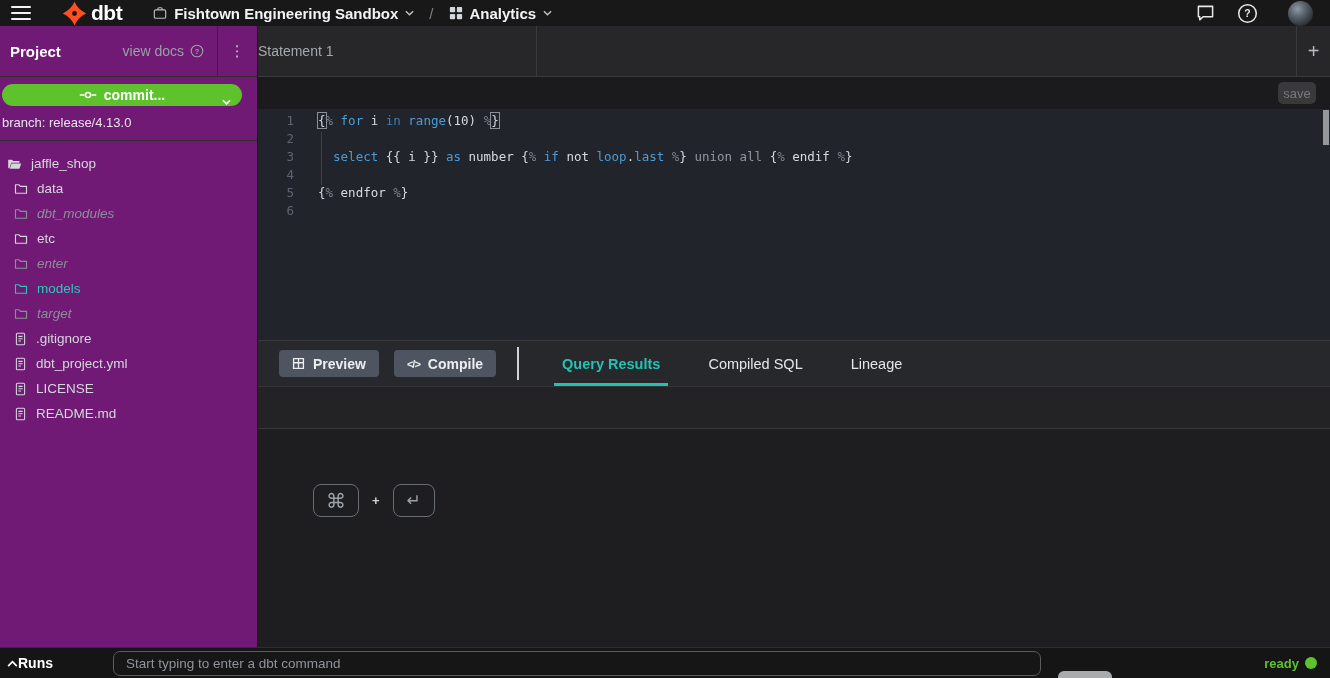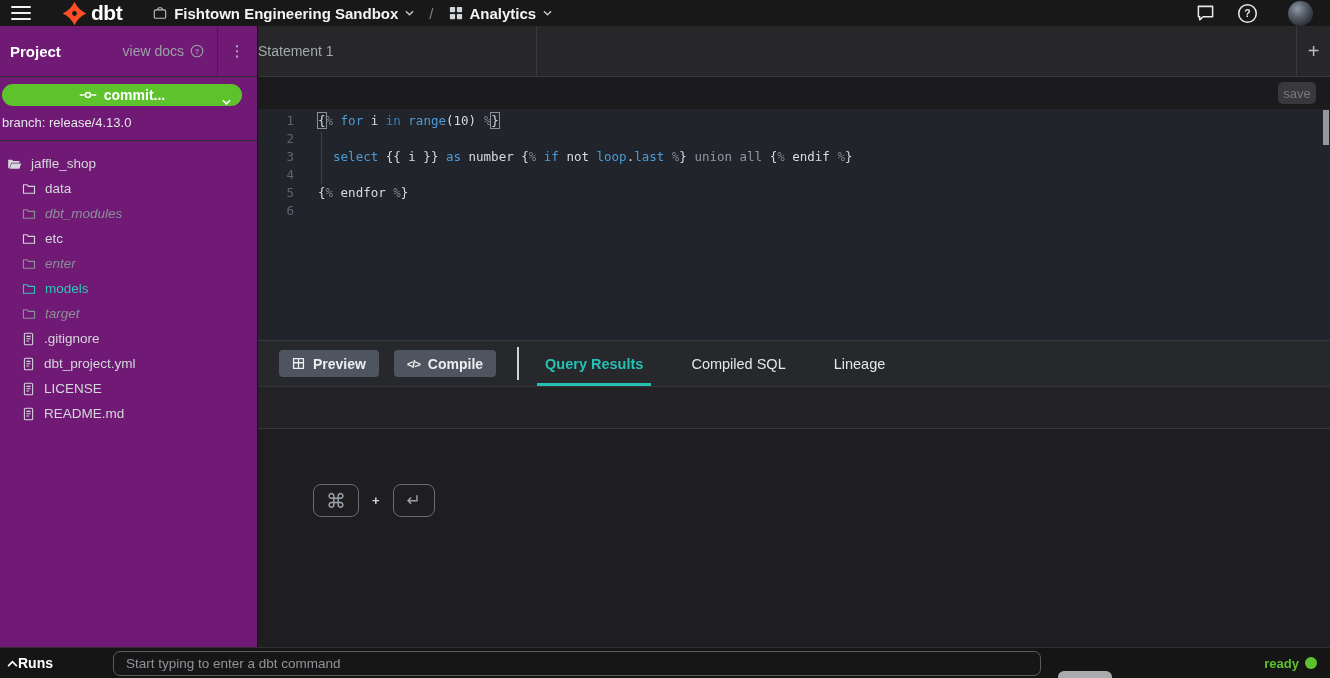--- a/index.html
+++ b/index.html
@@ -32,21 +32,21 @@
   .kebab-cell { width:40px; height:100%; border-left:1px solid #2e2e30; display:flex; align-items:center;
                 justify-content:center; cursor:pointer; background:none; border-top:none; border-right:none; border-bottom:none; }
   .kebab { color:#c7cace; font-size:15px; letter-spacing:1px; }
   .commit-btn { position:relative; margin:7px 15px 0 2px; height:22px; border:none; border-radius:11px;
                 background:#5ec22c; color:#fff; font-weight:bold; font-size:14px; cursor:pointer;
                 display:flex; align-items:center; justify-content:center; gap:7px; }
   .commit-btn .chev { position:absolute; right:11px; top:8px; }
   .branch-line { padding:9px 0 0 2px; font-size:13px; color:#e4e6e9; }
   .side-div { border:none; border-top:1px solid #2e2e30; margin-top:10px; }
   .tree { padding-top:10px; }
-  .tree-row { height:25px; display:flex; align-items:center; gap:9px; padding-left:22px;
+  .tree-row { height:25px; display:flex; align-items:center; gap:9px; padding-left:14px;
               font-size:13.5px; color:#d4d7db; cursor:pointer; }
   .tree-row.root { padding-left:7px; }
   .tree-row.muted { color:#8b9097; font-style:italic; }
   .tree-row.selected { color:#2cc5b8; }
   .tree-icon { display:flex; align-items:center; }
 
   
   .main { flex:1; display:flex; flex-direction:column; min-width:0; }
   .tabbar { height:51px; background:#272729; border-bottom:1px solid #3a3a3c; display:flex; }
   .tab { width:279px; border-right:1px solid #3a3a3c; display:flex; align-items:center; justify-content:flex-start;
@@ -73,21 +73,21 @@
   .indent-guide { position:absolute; left:63px; top:23px; width:1px; height:53px; background:#3b424c; }
   .scroll-thumb { position:absolute; right:1px; top:1px; width:6px; height:35px; background:#95979b; cursor:pointer; }
 
   
   .resbar { height:47px; background:#26282b; border-top:1px solid #3b3b3d; border-bottom:1px solid #343436;
             display:flex; align-items:center; }
   .res-btn { margin-left:21px; height:27px; padding:0 13px; border:none; border-radius:4px; background:#4e5561;
              color:#eceef0; font-size:14px; font-weight:bold; display:flex; align-items:center; gap:8px; cursor:pointer; }
   .res-btn + .res-btn { margin-left:15px; }
   .res-div { width:2px; height:33px; background:#cfd2d6; margin-left:21px; }
-  .res-tabs { display:flex; margin-left:24px; gap:44px; height:100%; }
+  .res-tabs { display:flex; margin-left:41px; gap:44px; height:100%; }
   .res-tab { position:relative; display:flex; align-items:center; padding:0 2px; font-size:14.5px;
              color:#e4e6e9; font-weight:500; cursor:pointer; background:none; border:none; }
   .res-tab.active { color:#25c2b4; font-weight:bold; }
   .res-tab.active .underline { position:absolute; left:-6px; right:-6px; bottom:0; height:3px; background:#25c2b4; }
   .subrow { height:42px; background:#232326; border-bottom:1px solid #38383a; }
   .rescontent { flex:1; background:#1e1e20; }
   .kbd-row { display:flex; align-items:center; margin:55px 0 0 55px; gap:13px; }
   .key { border:1.5px solid #686d74; border-radius:8px; color:#9aa1a8; display:flex; align-items:center;
          justify-content:center; background:transparent; }
   .key.cmd { width:46px; height:33px; font-size:20px; }

